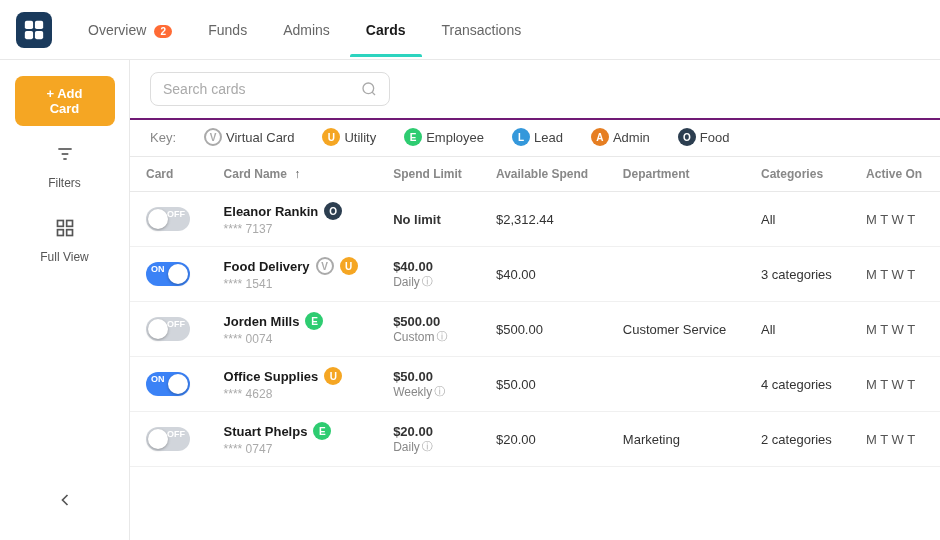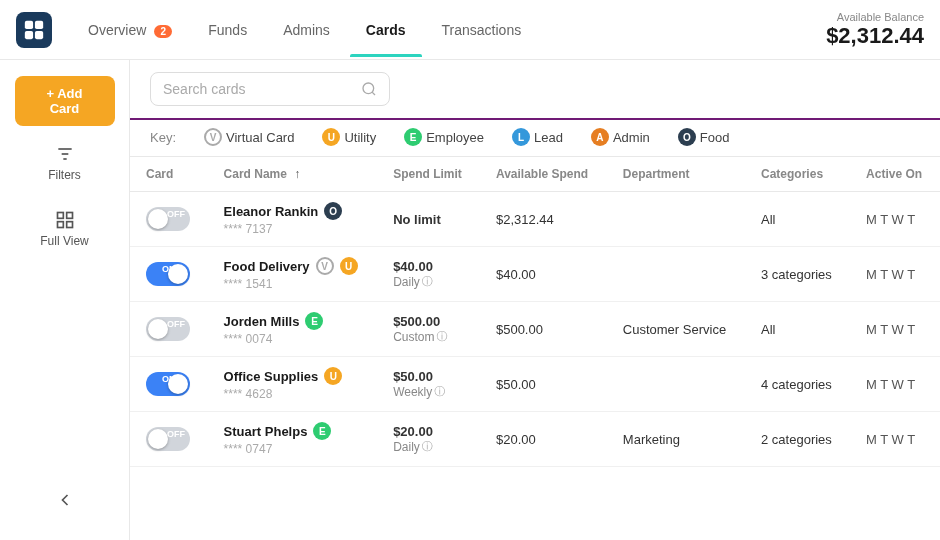--- a/index.html
+++ b/index.html
@@ -40,21 +40,21 @@
       width: 130px; background: #fff; border-right: 1px solid #e8e8e8;
       display: flex; flex-direction: column; align-items: center;
       padding: 16px 0; gap: 8px;
     }
     .add-card-btn {
       background: #f5a623; color: #fff; border: none; border-radius: 8px;
       padding: 10px 16px; font-size: 13px; font-weight: 600; cursor: pointer;
       display: flex; align-items: center; gap: 6px; width: 100px;
     }
     .sidebar-action {
-      display: flex; flex-direction: column; align-items: center; gap: 4px;
+      display: flex; flex-direction: column; align-items: center; gap: 12px;
       padding: 10px 16px; cursor: pointer; color: #555; font-size: 12px;
       border-radius: 8px; width: 100px;
     }
     .sidebar-action svg { width: 20px; height: 20px; }
     .sidebar-back {
       margin-top: auto; padding: 10px; cursor: pointer; color: #555;
     }
 
     
     .main { flex: 1; overflow: hidden; display: flex; flex-direction: column; }
@@ -108,21 +108,21 @@
     .toggle {
       width: 44px; height: 24px; border-radius: 12px; position: relative;
       display: flex; align-items: flex-start; padding: 2px;
       cursor: pointer;
     }
     .toggle.on { background: #3b82f6; justify-content: flex-end; }
     .toggle.off { background: #d1d5db; justify-content: flex-start; }
     .toggle-label {
       position: absolute; font-size: 9px; font-weight: 700; color: #fff;
     }
-    .toggle.on .toggle-label { left: 16px; }
+    .toggle.on .toggle-label { left: 5px; }
     .toggle.off .toggle-label { right: 5px; }
     .toggle-thumb {
       width: 20px; height: 20px; border-radius: 50%; background: #fff;
       box-shadow: 0 1px 3px rgba(0,0,0,0.3);
     }
 
     .spend-amount { font-weight: 600; }
     .spend-period { color: #888; font-size: 12px; display: flex; align-items: center; gap: 2px; }
     .info-icon { color: #aaa; font-size: 11px; }
 
@@ -150,24 +150,20 @@
     </div>
     <div class="nav-item">
       <span>Admins</span>
     </div>
     <div class="nav-item active">
       <span>Cards</span>
     </div>
     <div class="nav-item">
       <span>Transactions</span>
     </div>
-  </div>
-  <div class="available-balance">
-    <div class="label">Available Balance</div>
-    <div class="amount">$2,312.44</div>
   </div>
 </nav>
 
 <div class="layout">
 
   <aside class="sidebar">
     <button class="add-card-btn">+ Add Card</button>
     <div class="sidebar-action">
       <svg viewBox="0 0 24 24" fill="none" stroke="currentColor" stroke-width="2">
         <line x1="4" y1="6" x2="20" y2="6"></line>

